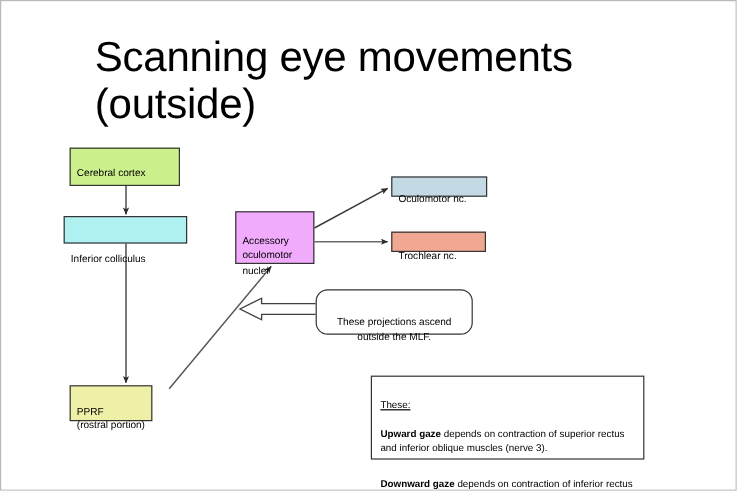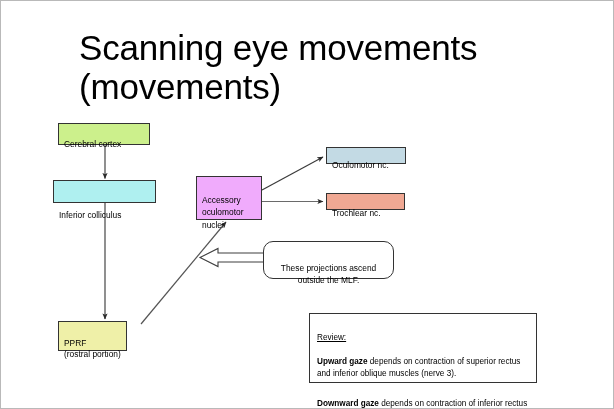--- a/index.html
+++ b/index.html
@@ -41,21 +41,21 @@
     position: absolute;
     box-sizing: border-box;
     border: 1px solid #333333;
     font-size: 8.4px;
     line-height: 11px;
     color: #000000;
     padding: 3px 5px;
     white-space: pre-line;
   }
   #node-cortex {
-    left: 57px; top: 122px; width: 92px; height: 22px;
+    left: 57px; top: 122px; width: 92px; height: 32px;
     background: #ccf08c;
     padding-top: 4px;
   }
   #node-colliculus {
     left: 52px; top: 179px; width: 103px; height: 18px;
     background: #aff0f0;
     padding-top: 18px;
   }
   #node-accessory {
     left: 195px; top: 175px; width: 66px; height: 44px;
@@ -126,21 +126,21 @@
 
     <line x1="261" y1="189" x2="322" y2="156" stroke="#3b3b3b" stroke-width="1.2" marker-end="url(#ah)"></line>
 
     <line x1="261" y1="200.5" x2="322" y2="200.5" stroke="#6a6a6a" stroke-width="1.2" marker-end="url(#ah)"></line>
 
     <path d="M262,252 L217,252 L217,247.5 L199,256.5 L217,265.5 L217,261 L262,261" fill="#ffffff" stroke="#3f3f3f" stroke-width="1.1" stroke-linejoin="miter"></path>
   </svg>
 
   <div class="title">
     <div>Scanning eye movements</div>
-    <div>(movements)</div>
+    <div>(outside)</div>
   </div>
 
   <div class="node" id="node-cortex">
     <span>Cerebral cortex</span>
   </div>
 
   <div class="node" id="node-colliculus">
     <span>Inferior colliculus</span>
   </div>
 
@@ -162,18 +162,18 @@
     <span>PPRF
 (rostral portion)</span>
   </div>
 
   <div class="node" id="node-mlf">
     <span>These projections ascend
 outside the MLF.</span>
   </div>
 
   <div class="node" id="node-review">
-    <span class="review-head">Review:</span>
+    <span class="review-head">These:</span>
     <span class="review-para"><b>Upward gaze</b><span> depends on contraction of superior rectus and inferior oblique muscles (nerve 3).</span></span>
     <span class="review-para"><b>Downward gaze</b><span> depends on contraction of  inferior rectus and superior oblique muscles  (nerves 3 &amp; 4).</span></span>
   </div>
 
 </div>
 
 </body></html>

